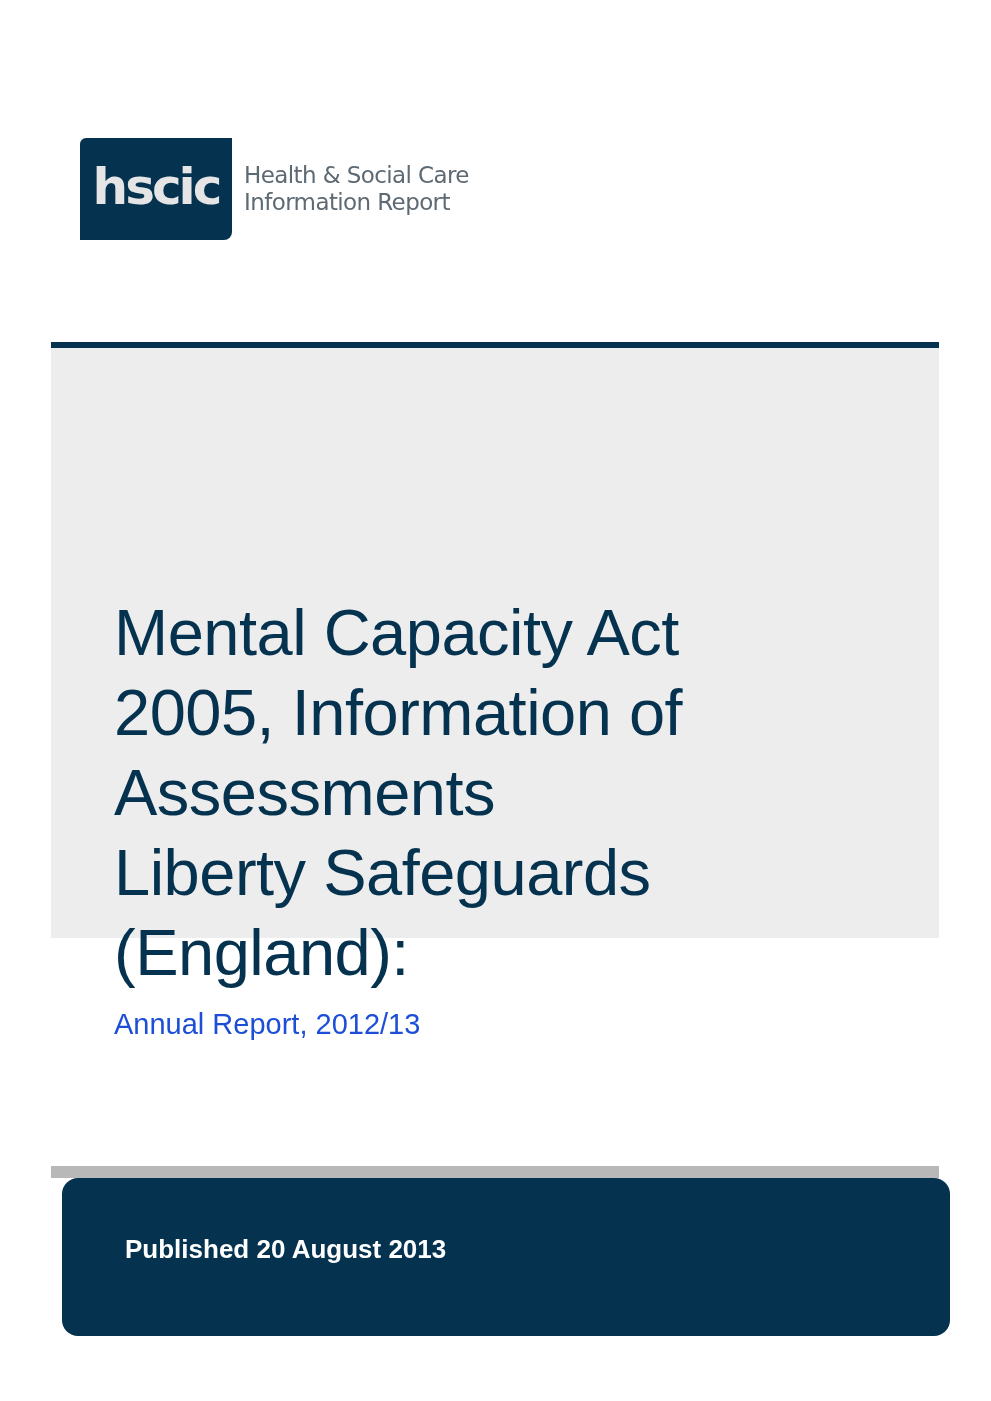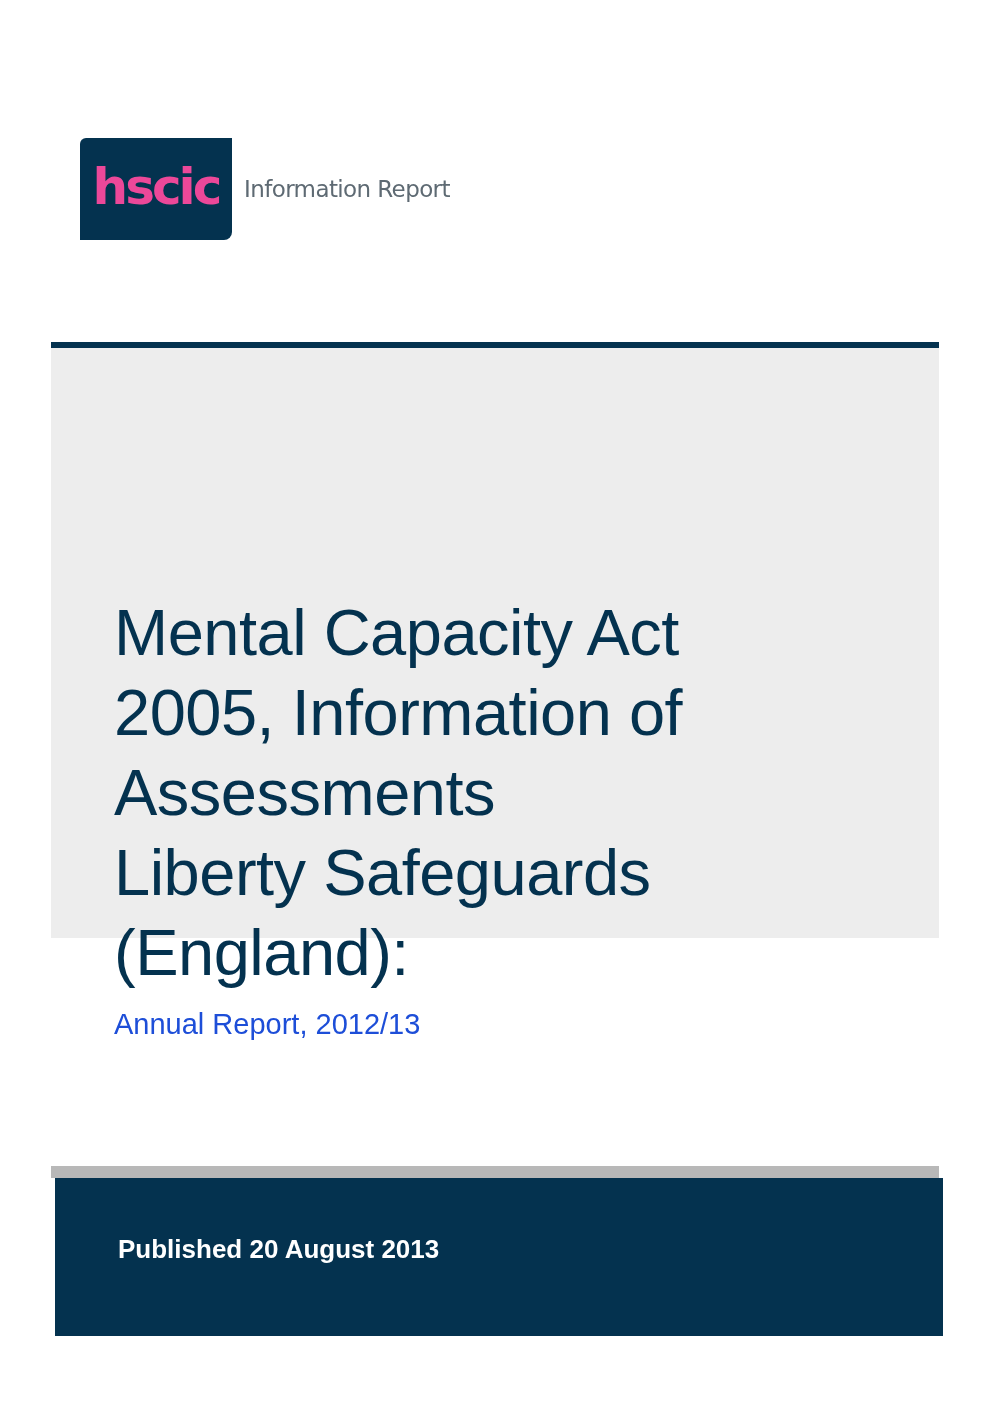--- a/index.html
+++ b/index.html
@@ -1,45 +1,46 @@
 <!DOCTYPE html>
 <html><head>
   <meta charset="utf-8">
   <style>
     html, body { margin: 0; padding: 0; background: #ffffff; }
     body { width: 991px; height: 1401px; position: relative; overflow: hidden;
            font-family: "Liberation Sans", sans-serif; }
     .logo { position: absolute; left: 80px; top: 138px; display: flex; align-items: center; }
     .logo-box { width: 152px; height: 102px; background: #04324f; border-radius: 0 0 8px 0;
                 border-top-left-radius: 6px; display: flex; align-items: center; justify-content: center; }
-    .logo-mark { color: #ec4899; font-family: "DejaVu Sans", sans-serif; font-weight: bold;
+    .logo-mark { color: #e5e5e5; font-family: "DejaVu Sans", sans-serif; font-weight: bold;
                  font-size: 50px; letter-spacing: -3px; line-height: 1; margin-top: -4px; }
     .logo-text { margin-left: 12px; color: #5e6a73; font-family: "DejaVu Sans", sans-serif;
                  font-size: 23px; line-height: 27px; letter-spacing: -0.6px; }
     .logo-text div { white-space: nowrap; }
     .top-rule { position: absolute; left: 51px; top: 342px; width: 888px; height: 6px; background: #04324f; }
     .panel { position: absolute; left: 51px; top: 348px; width: 888px; height: 590px; background: #ededed; }
     .title { position: absolute; left: 63px; top: 245px; color: #04324f; font-size: 65px;
              line-height: 80px; font-weight: normal; margin: 0; letter-spacing: -0.5px; }
     .title div { white-space: nowrap; }
     .subtitle { position: absolute; left: 63px; top: 660px; color: #1d4ed8; font-size: 29px;
                 font-weight: normal; white-space: nowrap; text-align: right; }
     .gray-bar { position: absolute; left: 51px; top: 1166px; width: 888px; height: 12px; background: #b8b8b8; }
-    .footer { position: absolute; left: 55px; top: 1178px; width: 888px; height: 158px; background: #04324f; }
+    .footer { position: absolute; left: 62px; top: 1178px; width: 888px; height: 158px; background: #04324f; border-radius: 16px; }
     .published { position: absolute; left: 63px; top: 56px; color: #ffffff; font-size: 26px;
                  font-weight: bold; white-space: nowrap; }
   </style>
 </head>
 <body>
 
 <div class="logo">
   <div class="logo-box">
     <span class="logo-mark">hscic</span>
   </div>
   <div class="logo-text">
+    <div>Health &amp; Social Care</div>
     <div>Information Report</div>
   </div>
 </div>
 
 <div class="top-rule"></div>
 
 <div class="panel">
   <h1 class="title">
     <div>Mental Capacity Act</div>
     <div>2005, Information of</div>

